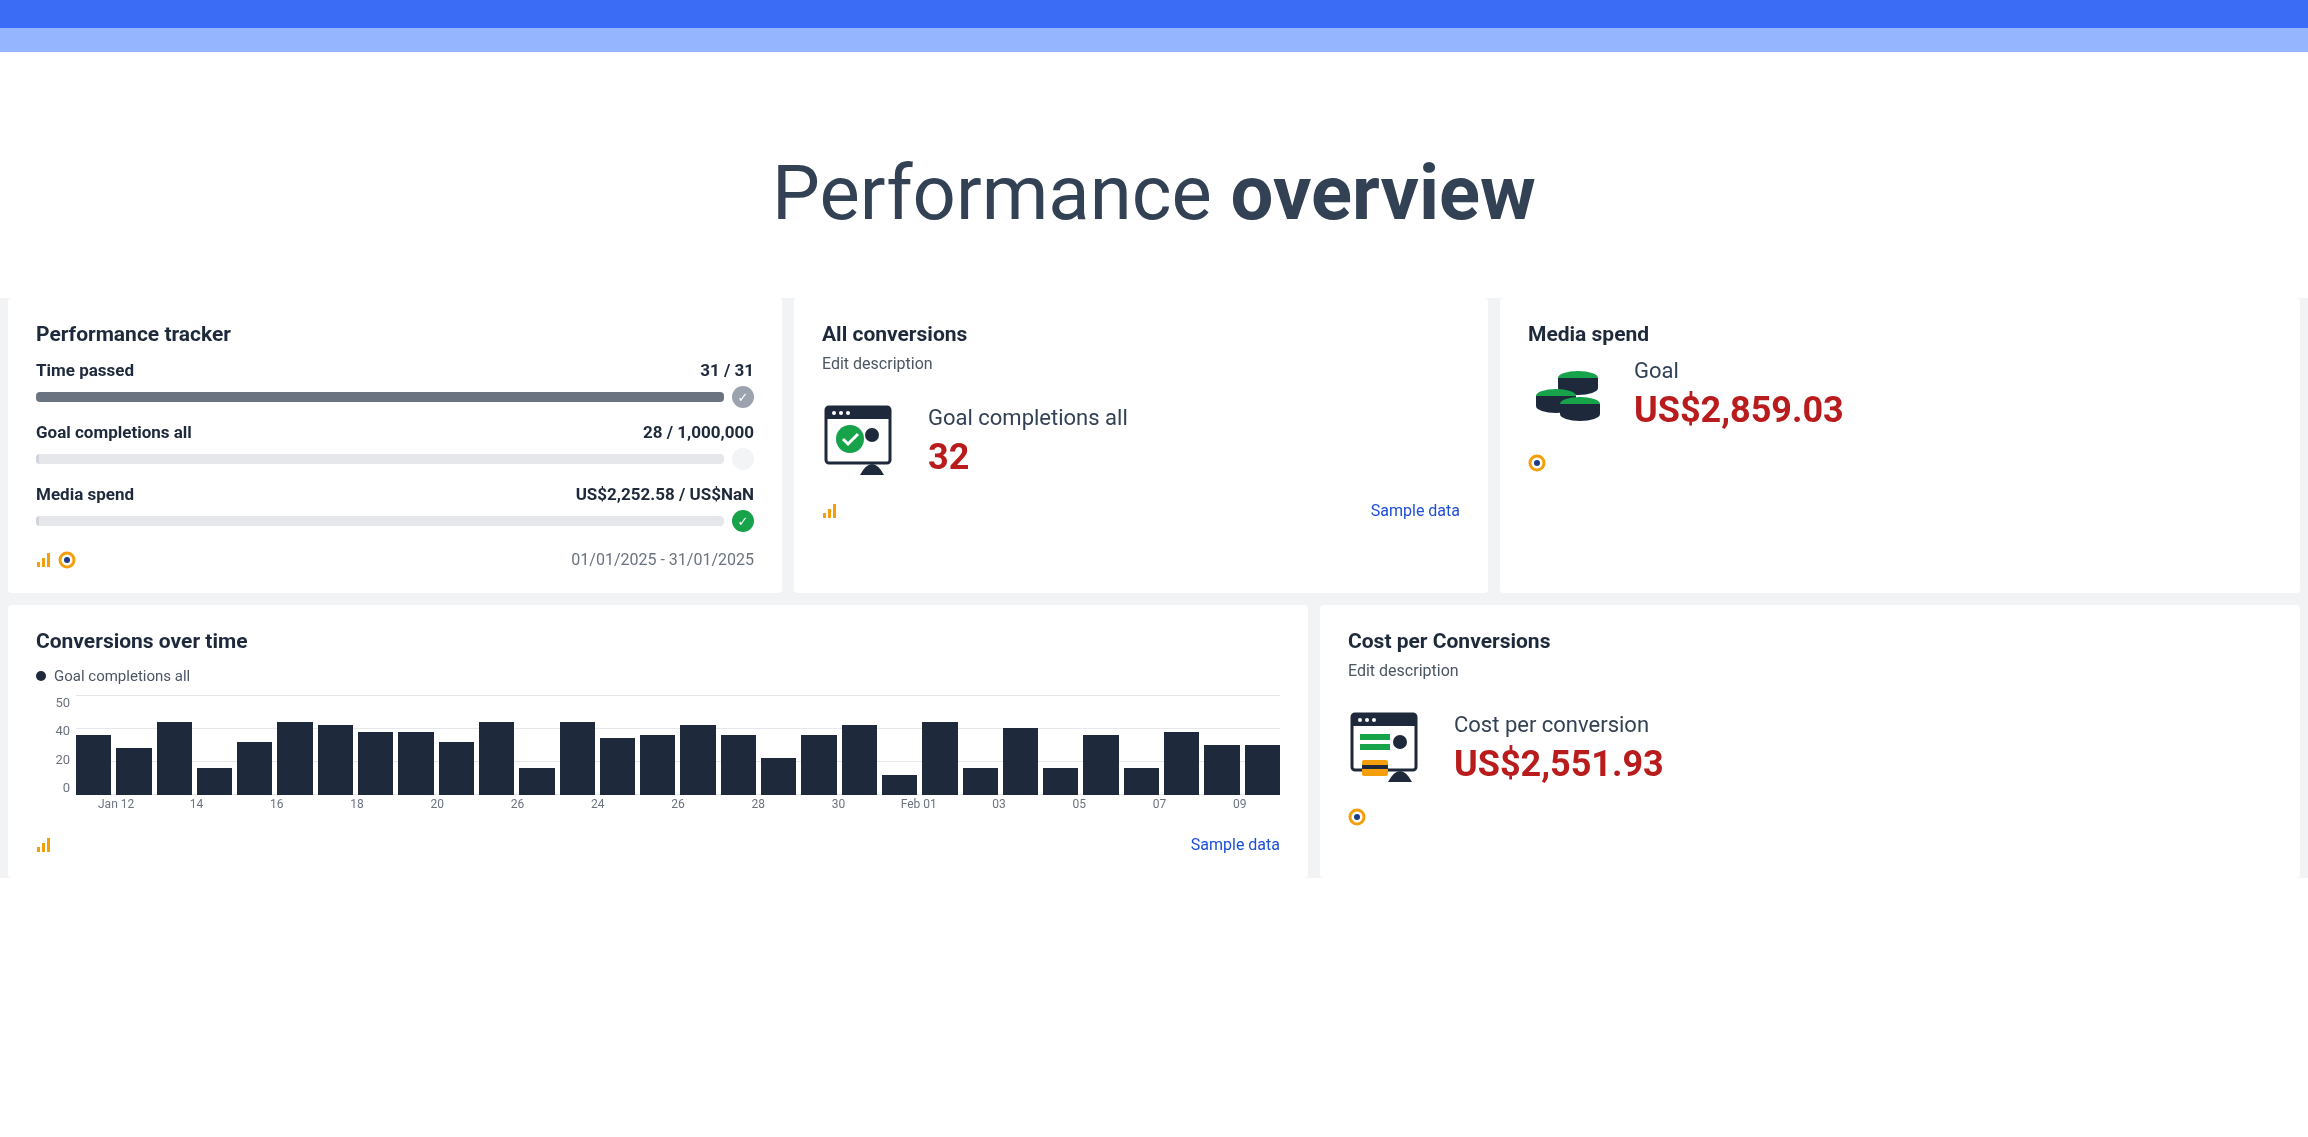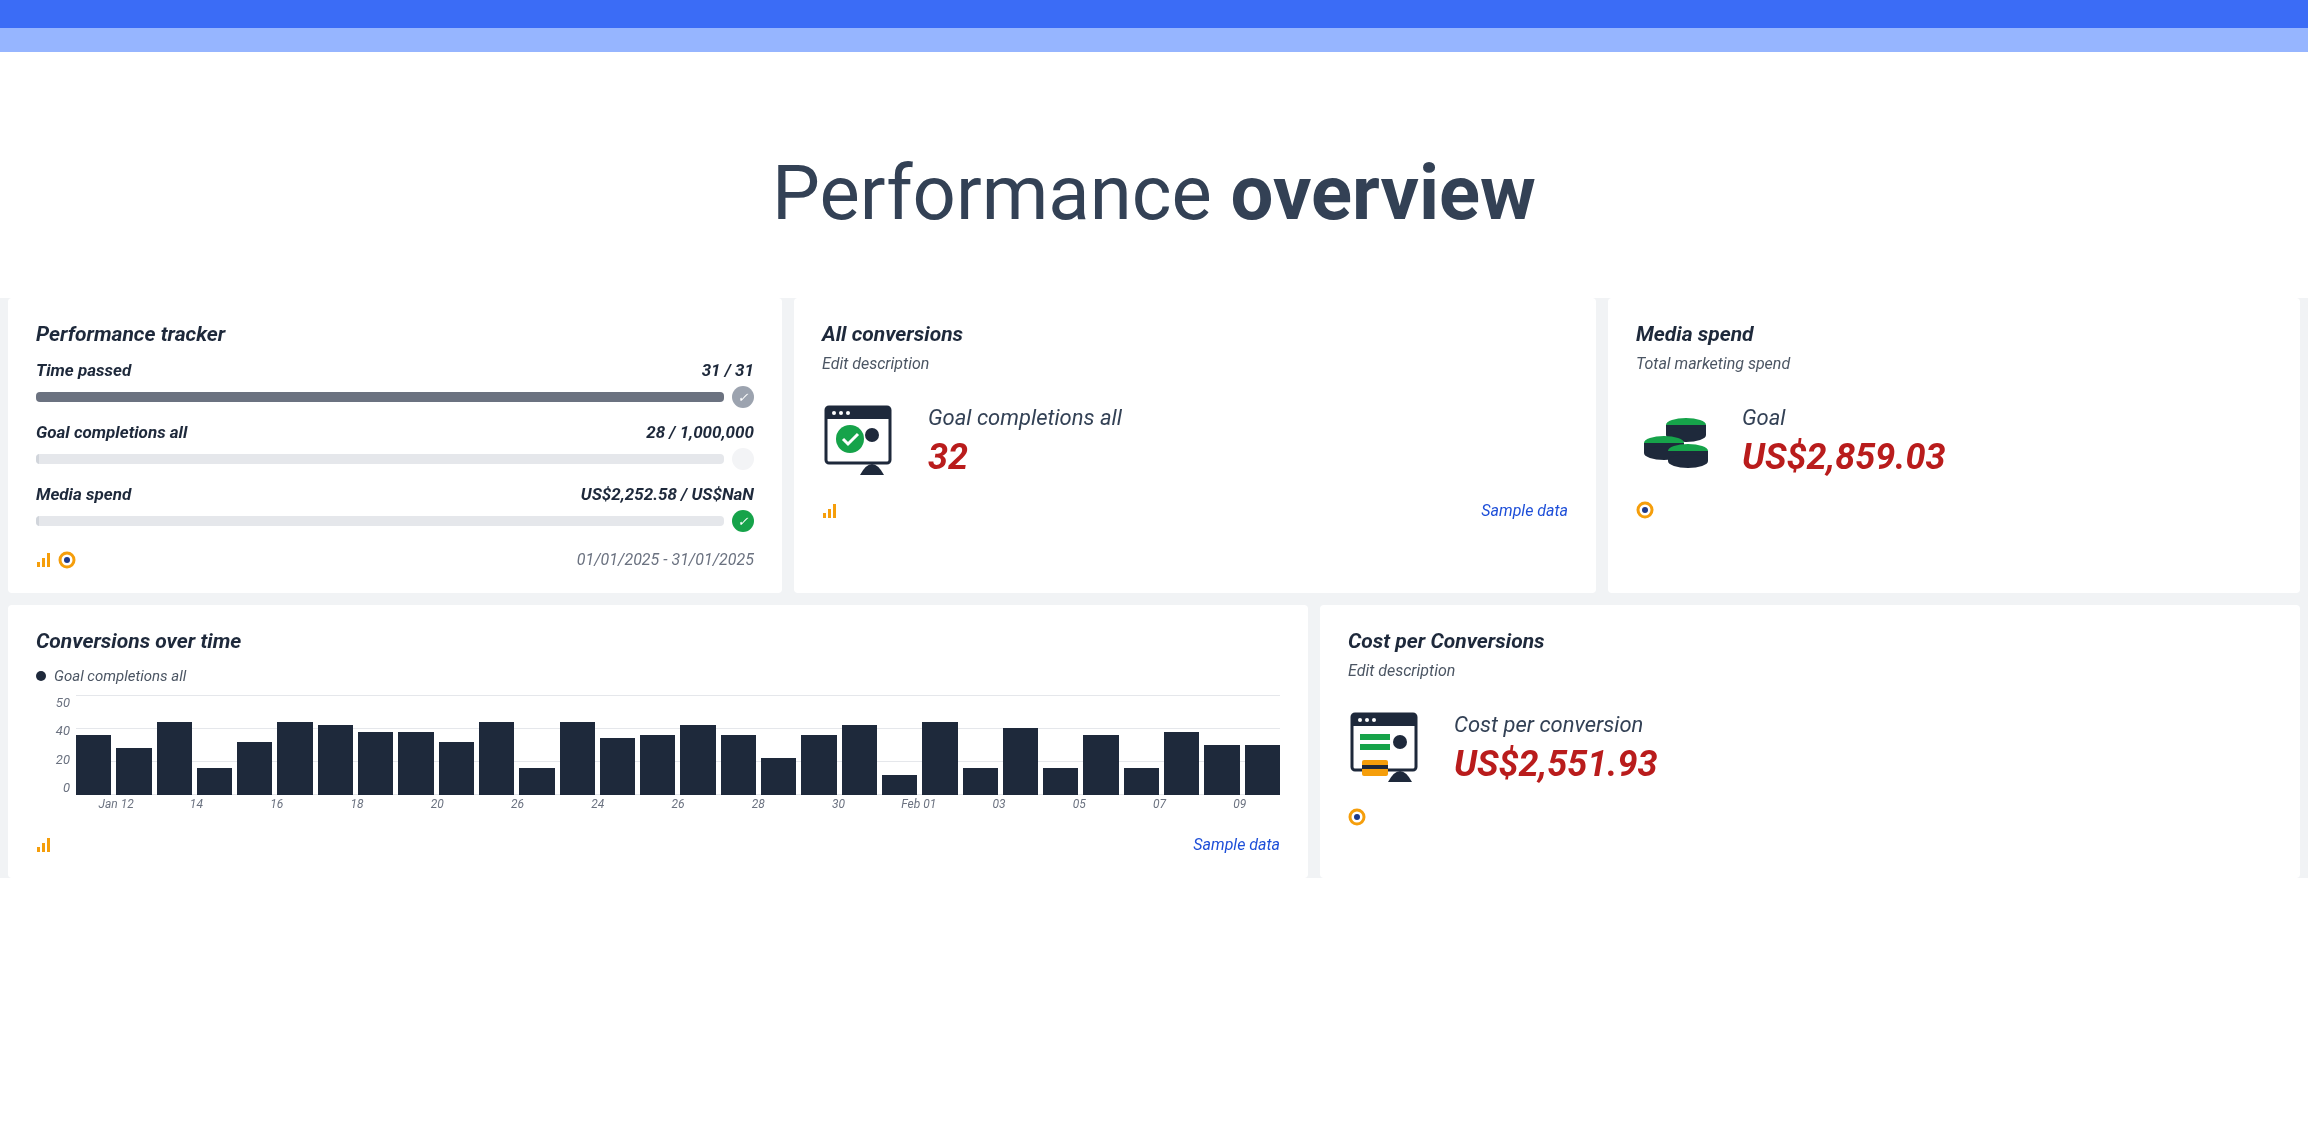--- a/index.html
+++ b/index.html
@@ -7,21 +7,21 @@
   
   .top-bar-1 { height: 28px; background: #3b6cf6; }
   .top-bar-2 { height: 24px; background: #96b5ff; }
   
   .page-title { text-align: center; padding: 96px 0 60px; font-size: 76px; color: #334155; font-weight: 400; }
   .page-title .bold { font-weight: 700; }
   
   .dashboard { padding: 0 8px; background: #f1f3f5; }
   .row { display: flex; gap: 12px; margin-bottom: 12px; }
   
-  .card { background: #fff; border-radius: 4px; padding: 24px 28px; flex-shrink: 0; font-style: italic; }
+  .card { background: #fff; border-radius: 4px; padding: 24px 28px; flex-shrink: 0; }
   
   .card-title { font-size: 21px; font-weight: 700; color: #1e293b; margin-bottom: 8px; }
   .card-sub { font-size: 16px; color: #4b5563; margin-bottom: 28px; }
   
   
   .tracker-card { width: 774px; }
   .tracker-row { display: flex; justify-content: space-between; align-items: center; margin-top: 14px; }
   .tracker-label { font-size: 17px; font-weight: 700; color: #1e293b; }
   .tracker-val   { font-size: 17px; font-weight: 700; color: #1e293b; }
   .bar-wrap { display: flex; align-items: center; gap: 8px; margin-top: 6px; }
@@ -31,21 +31,21 @@
   .check { width: 22px; height: 22px; border-radius: 50%; display: flex; align-items: center; justify-content: center; font-size: 13px; color: #fff; }
   .check.gray  { background: #9ca3af; }
   .check.green { background: #16a34a; }
   .check.blank { background: #f3f4f6; }
   
   .footer-row { display: flex; justify-content: space-between; align-items: center; margin-top: 18px; }
   .icons { display: flex; gap: 6px; align-items: center; }
   .date-range { font-size: 16px; color: #6b7280; }
   
   
-  .conv-card { width: 802px; }
+  .conv-card { width: 694px; }
   .metric-row { display: flex; align-items: center; gap: 26px; }
   .metric-icon { width: 80px; height: 80px; }
   .metric-label { font-size: 22px; color: #334155; margin-bottom: 6px; }
   .metric-value { font-size: 36px; font-weight: 700; color: #b91c1c; }
   
   .footer-row-r { display: flex; justify-content: space-between; align-items: center; margin-top: 20px; }
   .sample { font-size: 16px; color: #1d4ed8; }
   
   
   .spend-card { flex: 1; }
@@ -163,21 +163,20 @@
             <rect x="1" y="10" width="3" height="5" fill="#f59e0b"></rect>
             <rect x="6" y="6" width="3" height="9" fill="#f59e0b"></rect>
             <rect x="11" y="1" width="3" height="14" fill="#f59e0b"></rect>
           </svg>
         <span class="sample">Sample data</span>
       </div>
     </div>
 
     <div class="card spend-card">
       <div class="card-title">Media spend</div>
-      <div class="card-sub">Total marketing spend</div>
 
       <div class="metric-row">
         <svg class="metric-icon" viewBox="0 0 80 80">
           <ellipse cx="50" cy="24" rx="20" ry="7" fill="#16a34a"></ellipse>
             <rect x="30" y="24" width="40" height="10" fill="#1e293b"></rect>
             <ellipse cx="50" cy="34" rx="20" ry="7" fill="#1e293b"></ellipse>
           <ellipse cx="28" cy="42" rx="20" ry="7" fill="#16a34a"></ellipse>
             <rect x="8" y="42" width="40" height="10" fill="#1e293b"></rect>
             <ellipse cx="28" cy="52" rx="20" ry="7" fill="#1e293b"></ellipse>
           <ellipse cx="52" cy="50" rx="20" ry="7" fill="#16a34a"></ellipse>

